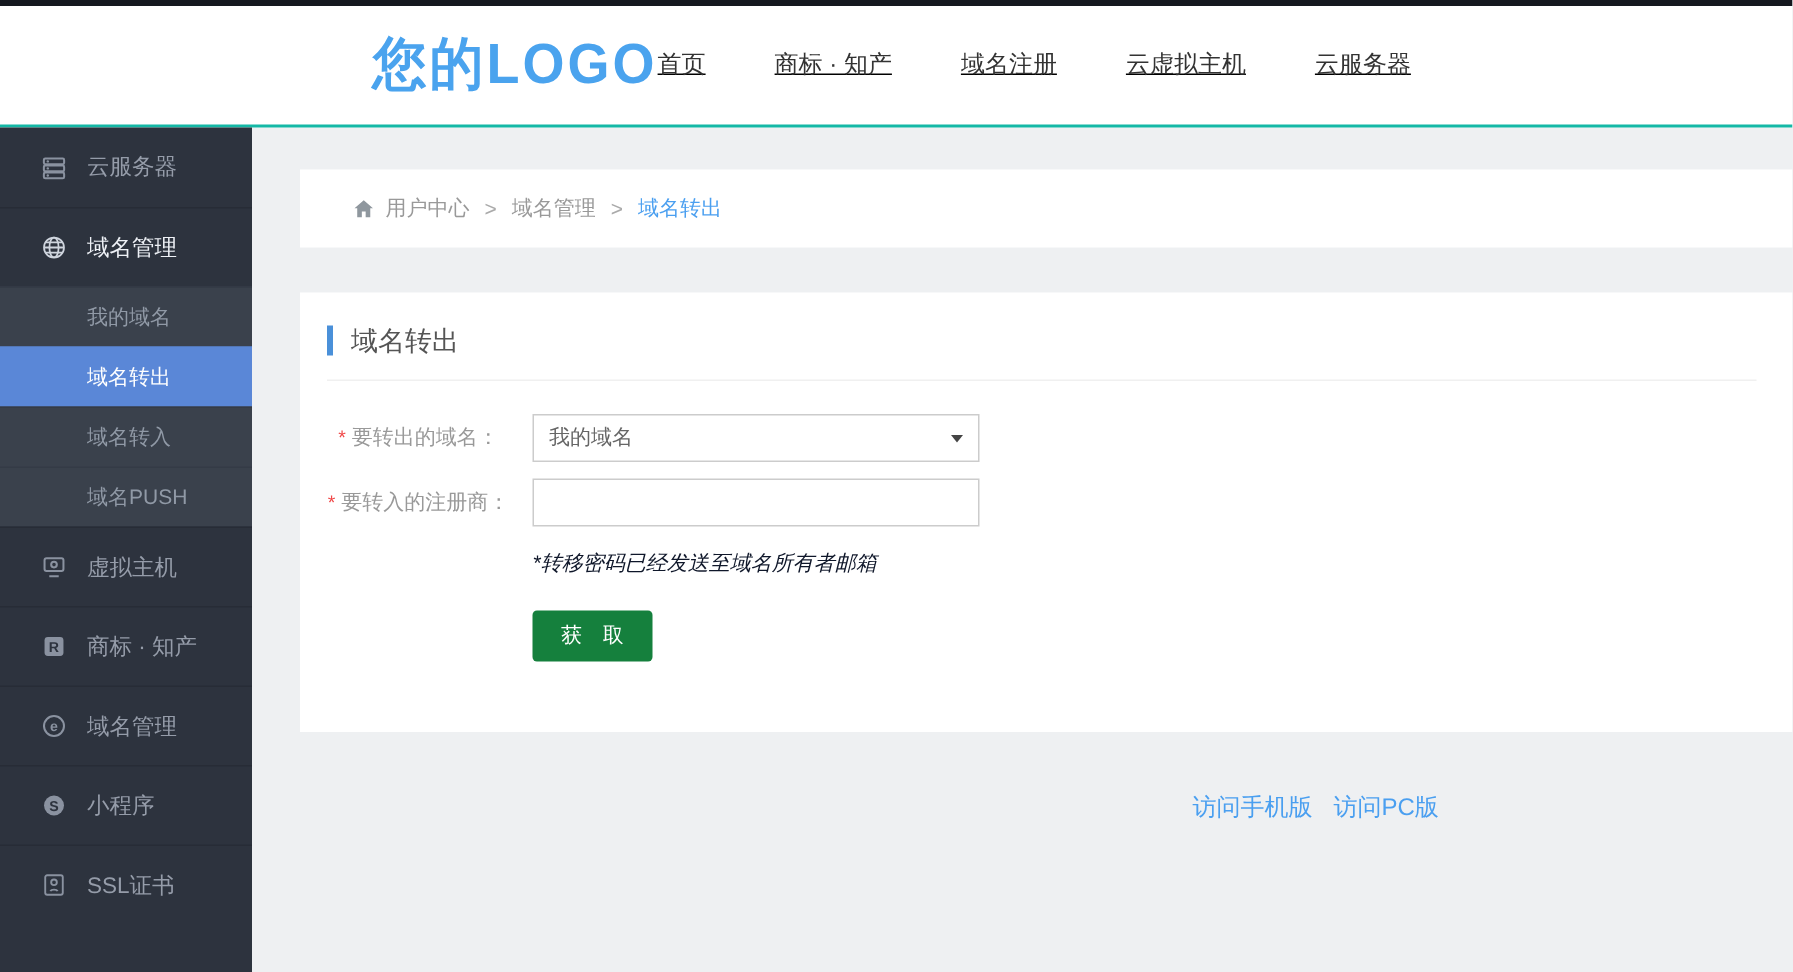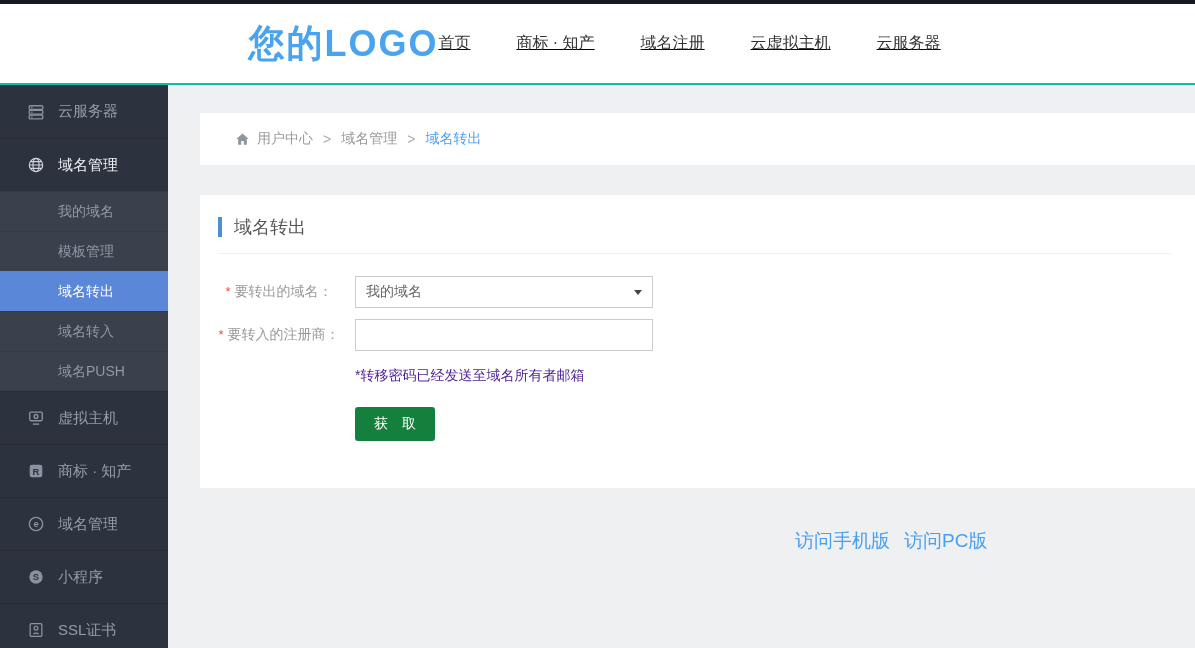--- a/index.html
+++ b/index.html
@@ -53,26 +53,26 @@
   .frm-label { width:122px; text-align:center; font-size:14px; color:#999; margin-right:15px; white-space:nowrap; }
   .req { color:#f04848; margin-right:4px; font-size:13px; }
   .ctrl-input { width:298px; height:32px; border:1px solid #ccc; background:#fff;
     font-size:14px; color:#555; padding:0 8px; outline:none; }
   .ctrl-select { width:298px; height:32px; border:1px solid #ccc; background:#fff;
     display:flex; align-items:center; justify-content:space-between; padding:0 10px;
     font-size:14px; color:#666; cursor:pointer; }
   .sel-arrow { width:0; height:0; border-left:4px solid transparent; border-right:4px solid transparent;
     border-top:5px solid #444; }
   .fld-link { font-size:14px; color:#4a9ff0; margin-left:10px; text-decoration:none; cursor:pointer; white-space:nowrap; }
-  .frm-note { margin:16px 0 0 137px; font-size:14px; color:#4c1d95; }
+  .frm-note { margin:16px 0 0 137px; font-size:14px; color:#0f172a;font-style:italic; }
   .frm-btn { margin:22px 0 0 137px; background:#15803d; color:#fff; border:none;
     font-size:14px; letter-spacing:5px; padding:8px 14px 8px 19px; border-radius:3px; cursor:pointer;
     font-family:inherit; }
 
-  .footer-links { margin-top:40px; padding-left:627px; font-size:19px; white-space:nowrap; }
+  .footer-links { margin-top:40px; padding-left:627px; font-size:16px; white-space:nowrap; }
   .footer-links a { color:#4a9ff0; text-decoration:none; cursor:pointer; margin-right:14px; }
 </style>
 </head>
 <body>
 
 <div class="topstrip"></div>
 
 <div class="header">
   <div class="logo">您的LOGO</div>
   <nav class="topnav" id="topnav">
@@ -106,21 +106,20 @@
           <svg viewBox="0 0 20 20" width="18" height="18" fill="none" stroke="currentColor" stroke-width="1.3">
             <circle cx="10" cy="10" r="7.4"></circle>
             <ellipse cx="10" cy="10" rx="3.4" ry="7.4"></ellipse>
             <path d="M2.7 10h14.6M3.8 6.2h12.4M3.8 13.8h12.4"></path>
           </svg>
         </span>
         <span>域名管理</span>
       </div>
       <div class="submenu">
         <div class="sub-item">我的域名</div>
-        <div class="sub-item">模板管理</div>
         <div class="sub-item active">域名转出</div>
         <div class="sub-item">域名转入</div>
         <div class="sub-item">域名PUSH</div>
       </div>
       <div class="side-item">
         <span class="icn">
           <svg viewBox="0 0 20 20" width="18" height="18" fill="none" stroke="currentColor" stroke-width="1.5">
             <rect x="3" y="3.5" width="14" height="9.5" rx="1.5"></rect>
             <circle cx="10" cy="8.2" r="2.1"></circle>
             <path d="M6.5 16.8h7"></path>

